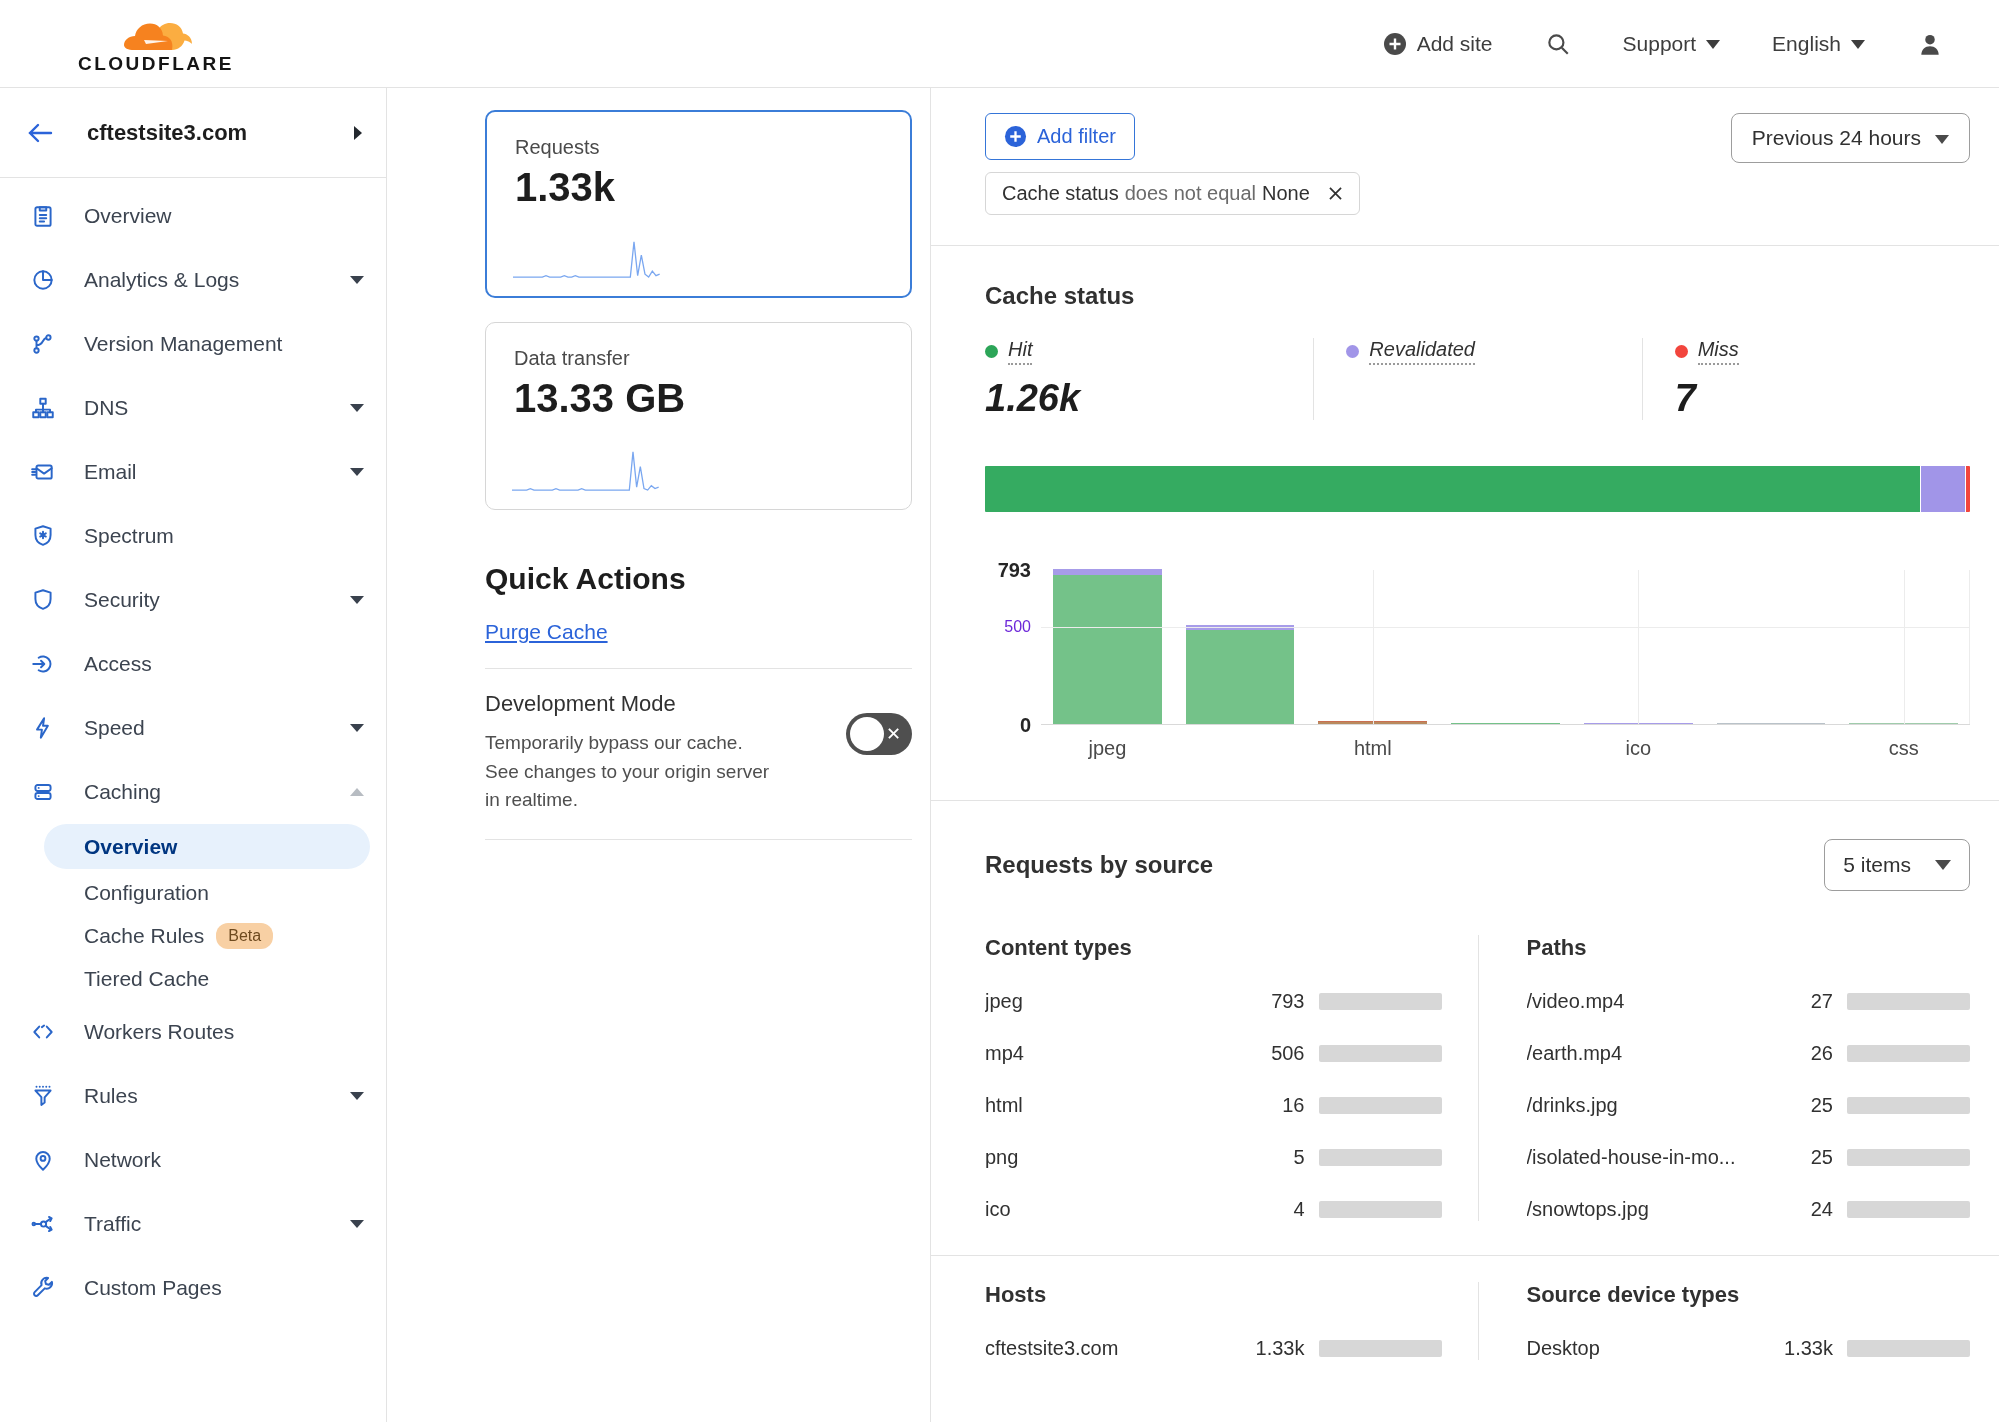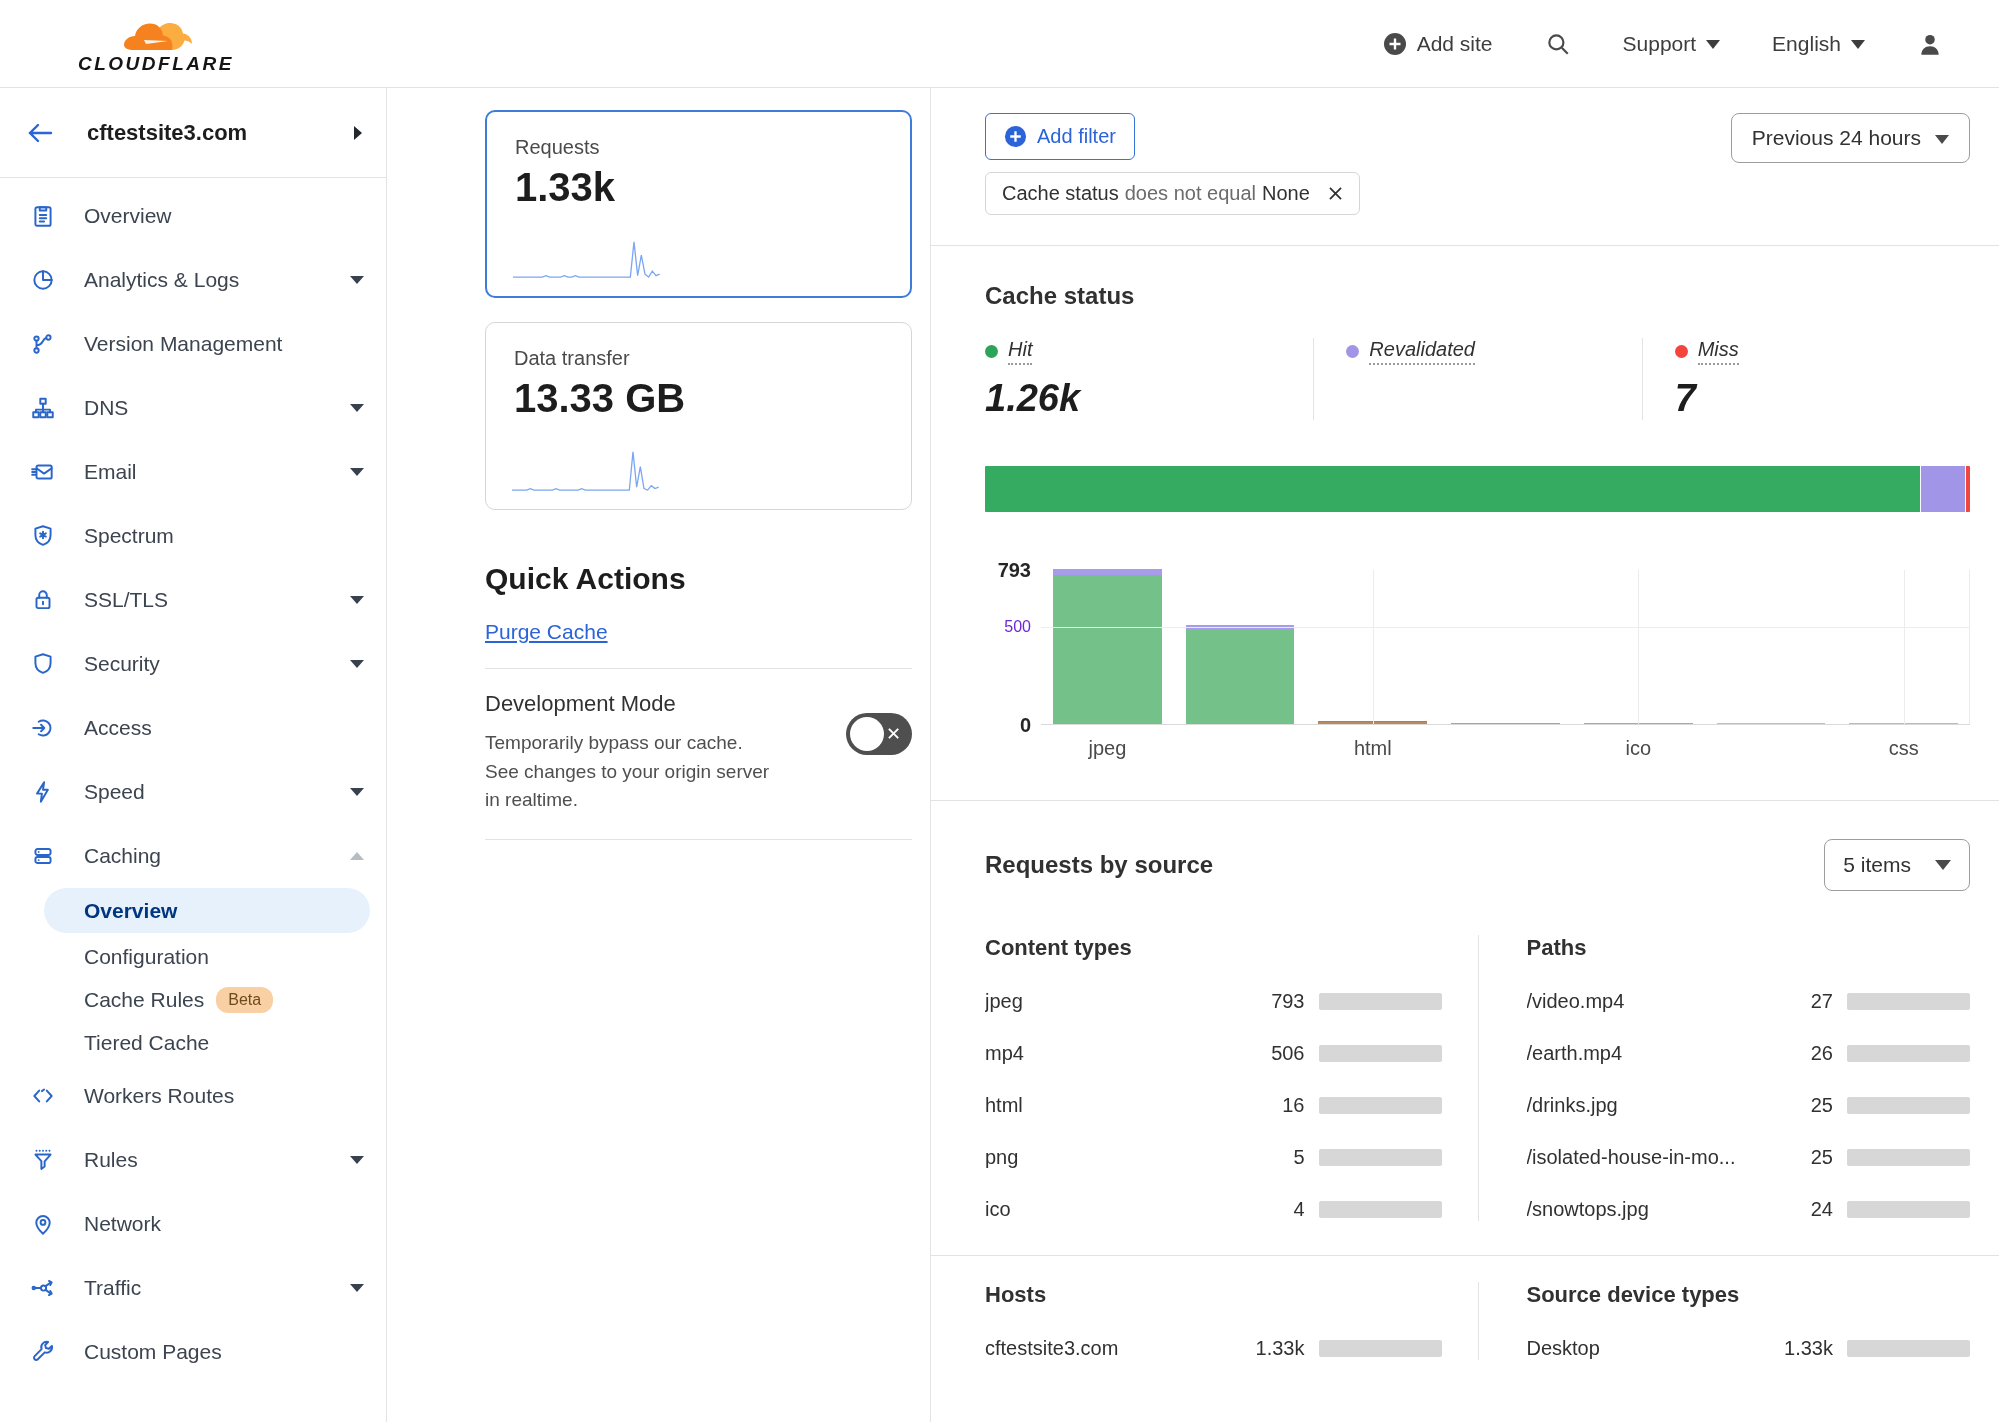--- a/index.html
+++ b/index.html
@@ -3,21 +3,21 @@
 <meta charset="utf-8">
 <style>
   * { box-sizing: border-box; margin: 0; padding: 0; }
   html,body { background:#fff; }
   body { font-family: "Liberation Sans", "DejaVu Sans", sans-serif; color:#313131; }
   .page { position:relative; width:1999px; height:1422px; overflow:hidden; background:#fff; }
 
   
   .topbar { height:88px; display:flex; align-items:center; border-bottom:1px solid #e3e3e3; padding:0 56px 0 78px; }
   .logo { display:flex; flex-direction:column; align-items:center; line-height:1; }
-  .logo-word { font-size:19px; font-weight:bold; letter-spacing:2.5px; color:#151515; margin-top:0;font-style:italic; }
+  .logo-word { font-size:19px; font-weight:bold; letter-spacing:2.5px; color:#151515; margin-top:0; }
   .topnav { margin-left:auto; display:flex; align-items:center; gap:52px; }
   .topnav-item { display:flex; align-items:center; gap:10px; font-size:21px; color:#3d3d3d; cursor:pointer; }
   .caret-down { width:0; height:0; border-left:7px solid transparent; border-right:7px solid transparent; border-top:9px solid #3d3d3d; margin-top:2px; }
 
   
   .body { display:flex; height:1334px; }
   .sidebar { width:387px; flex:0 0 387px; border-right:1px solid #e3e3e3; overflow:hidden; }
   .middle { width:544px; flex:0 0 544px; padding:22px 19px 0 98px; }
   .rightcol { flex:1; border-left:1px solid #e3e3e3; margin-left:-1px; overflow:hidden; }
   .pad { padding-left:54px; padding-right:29px; }
@@ -241,30 +241,20 @@
               <svg class="ic" width="26" height="26" viewBox="0 0 24 24" fill="none" stroke="currentColor" stroke-width="1.8" stroke-linecap="round" stroke-linejoin="round">
                 <path d="M12 3l7 2.2V11c0 5-3.5 8-7 9.2C8.5 19 5 16 5 11V5.2L12 3z"></path>
                 <path d="M12 8v6M9.4 9.5l5.2 3M14.6 9.5l-5.2 3"></path>
               </svg>
             </span>
             <span class="nlabel">Spectrum</span>
           </div>
           <div class="nav-item">
             <span class="nicon">
               <svg class="ic" width="26" height="26" viewBox="0 0 24 24" fill="none" stroke="currentColor" stroke-width="1.8" stroke-linecap="round" stroke-linejoin="round">
-                <rect x="6" y="10" width="12" height="9.5" rx="1.5"></rect>
-                <path d="M8.5 10V7.5a3.5 3.5 0 017 0V10M12 13.5v2.5"></path>
-              </svg>
-            </span>
-            <span class="nlabel">SSL/TLS</span>
-            <span class="ncaret"></span>
-          </div>
-          <div class="nav-item">
-            <span class="nicon">
-              <svg class="ic" width="26" height="26" viewBox="0 0 24 24" fill="none" stroke="currentColor" stroke-width="1.8" stroke-linecap="round" stroke-linejoin="round">
                 <path d="M12 3l7 2.2V11c0 5-3.5 8-7 9.2C8.5 19 5 16 5 11V5.2L12 3z"></path>
               </svg>
             </span>
             <span class="nlabel">Security</span>
             <span class="ncaret"></span>
           </div>
           <div class="nav-item">
             <span class="nicon">
               <svg class="ic" width="26" height="26" viewBox="0 0 24 24" fill="none" stroke="currentColor" stroke-width="1.8" stroke-linecap="round" stroke-linejoin="round">
                 <path d="M8 6.2a7 7 0 110 11.6"></path>

